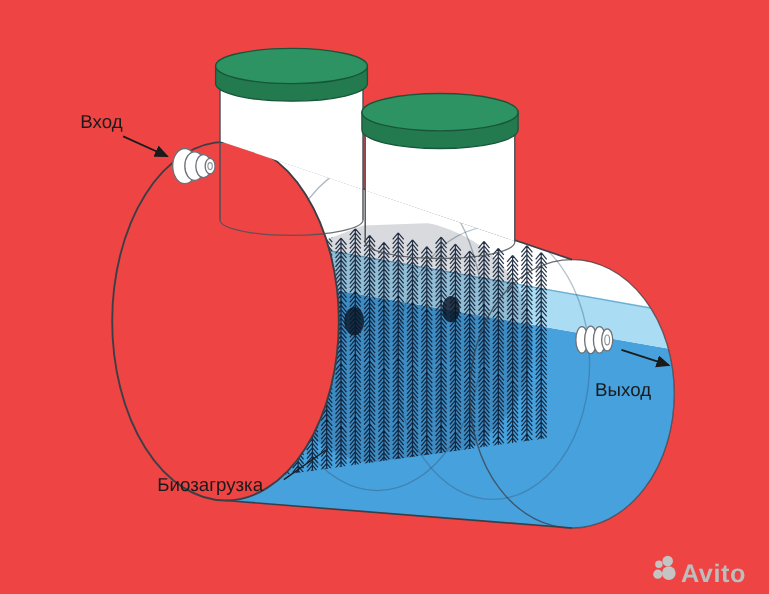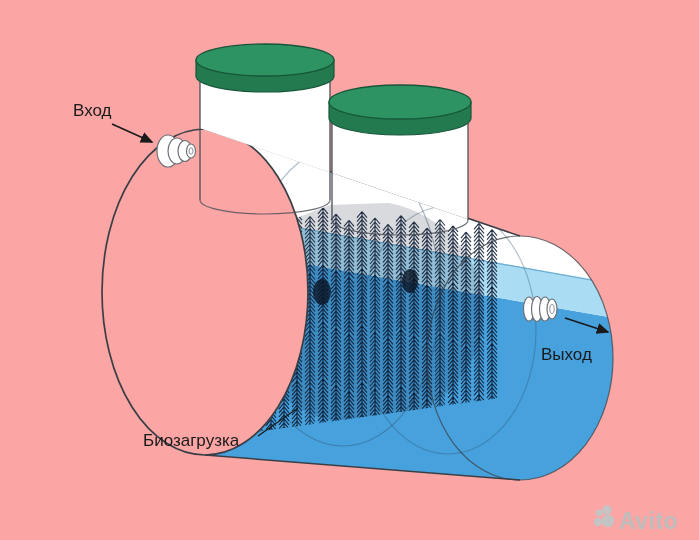--- a/index.html
+++ b/index.html
@@ -1,19 +1,19 @@
 <!DOCTYPE html>
 <html><head>
 <meta charset="utf-8">
 <style>
   html,body{margin:0;padding:0;background:#ffffff;}
   .stage{
     position:relative;
     width:699px;height:540px;
-    background:#fca5a5;
+    background:#ef4444;
     overflow:hidden;
     font-family:"Liberation Sans",sans-serif;
   }
   svg{display:block;}
   .lbl{
     font-family:"Liberation Sans",sans-serif;
     font-size:17px;
     font-weight:500;
     fill:#1a1a1a;
   }

